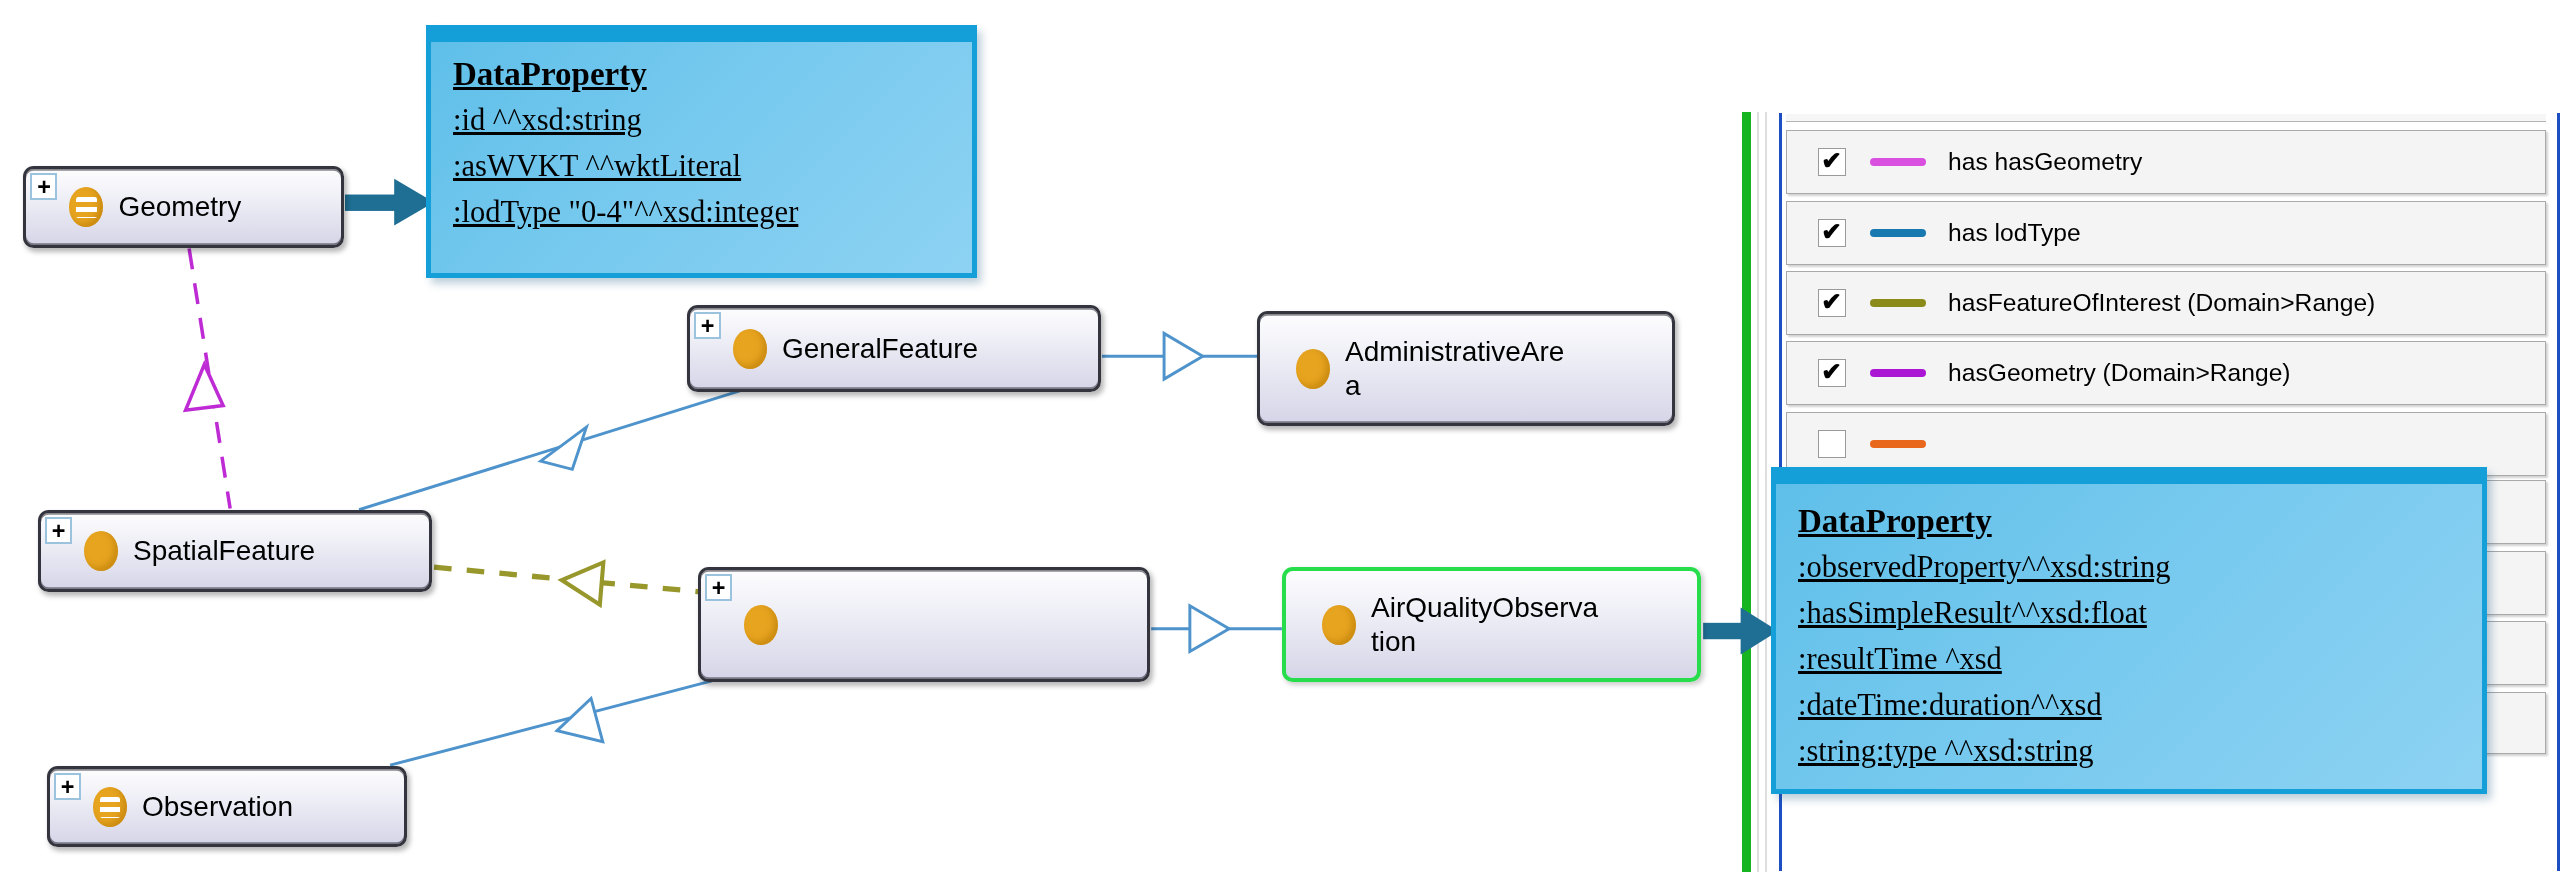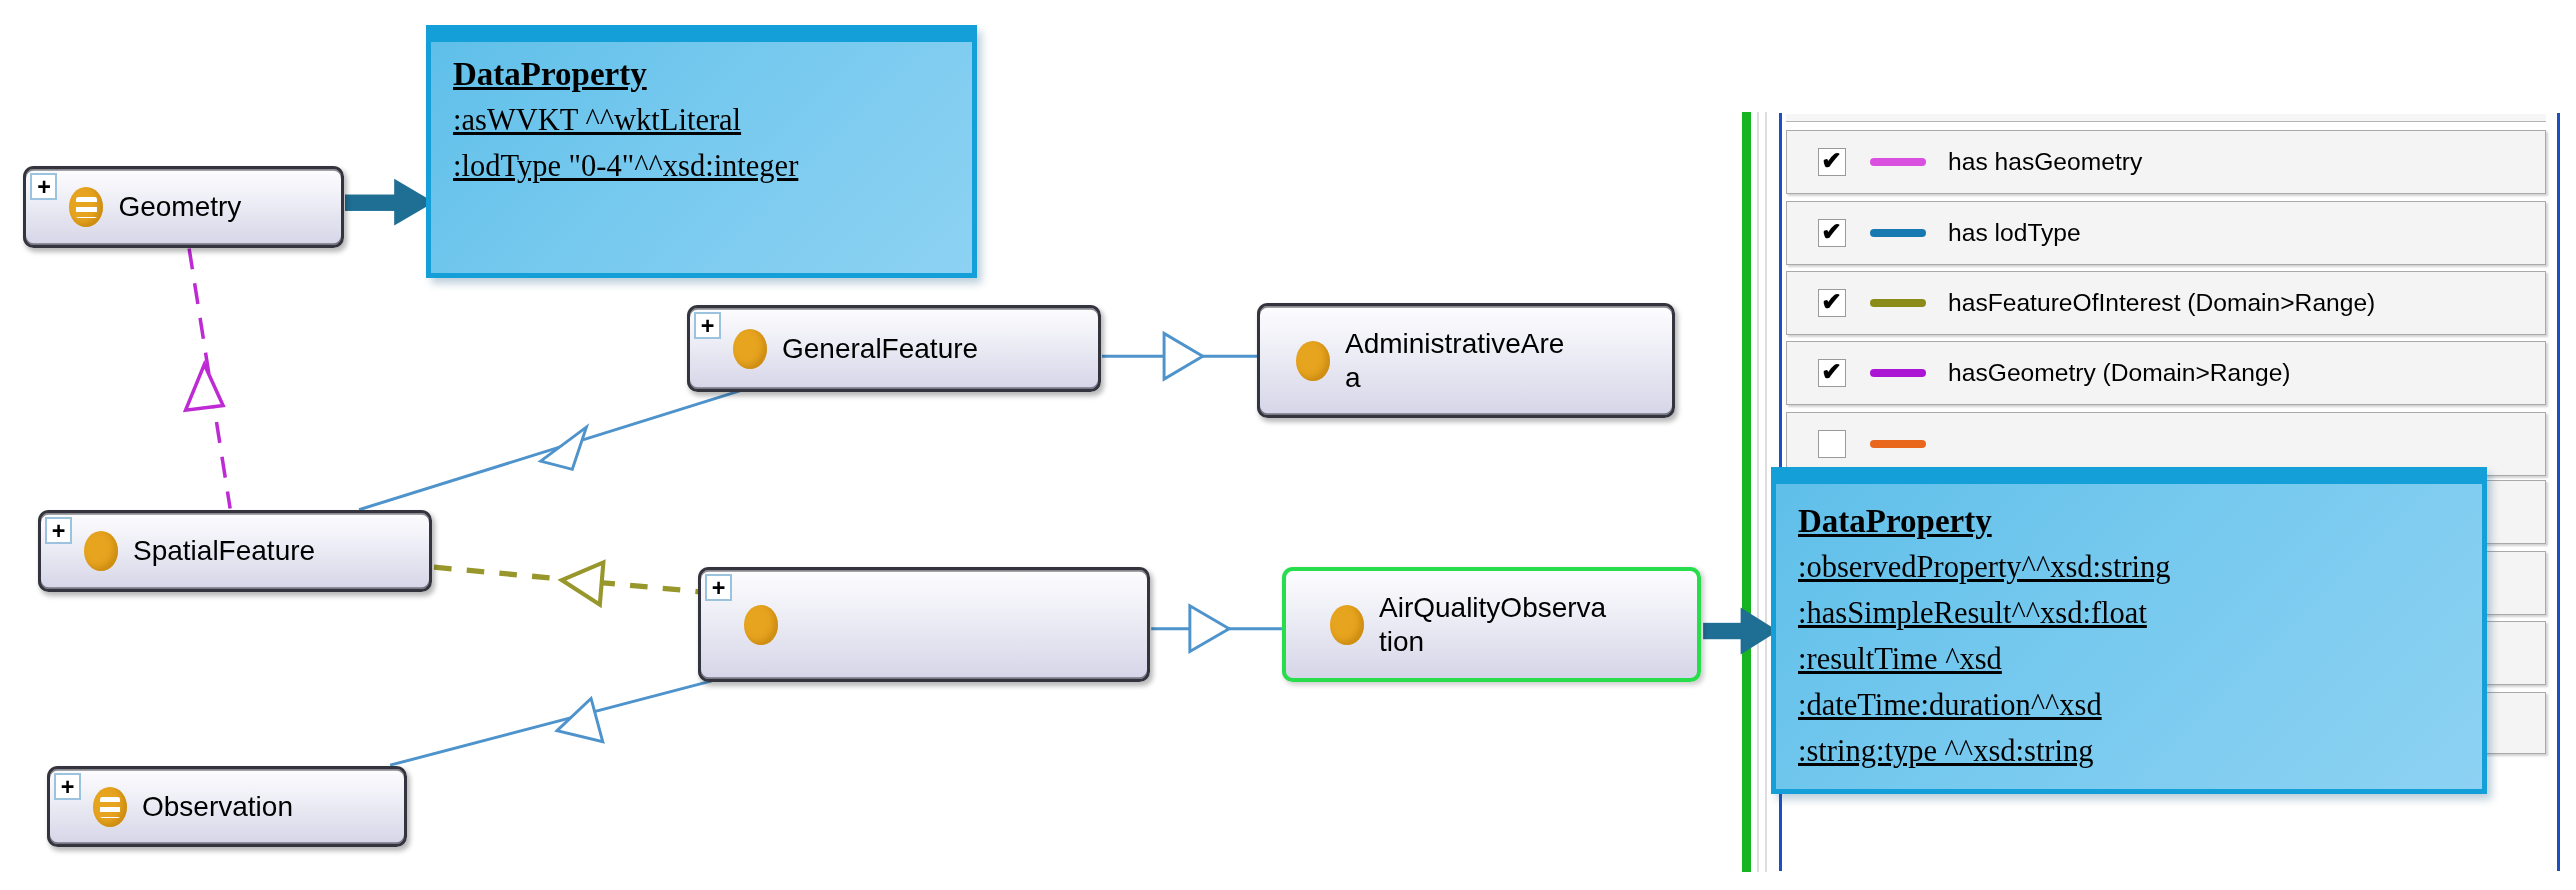--- a/index.html
+++ b/index.html
@@ -11,21 +11,21 @@
   svg.edges { position: absolute; left: 0; top: 0; width: 2576px; height: 890px; z-index: 2; pointer-events: none; }
 
   
   .node {
     position: absolute; z-index: 3;
     border: 3.5px solid #34343e; border-radius: 10.6px;
     background: linear-gradient(180deg, #fdfdff 0%, #ececf5 45%, #d5d5e8 100%);
     box-shadow: 2.9px 3.5px 5.3px rgba(0,0,0,.28), inset 0 1.8px 0 rgba(40,40,50,.55), inset 0 -1.8px 0 rgba(40,40,50,.55);
     display: flex; align-items: center;
   }
-  .node.selected { border: 4.1px solid #27dd4b; box-shadow: 2.3px 2.9px 5.3px rgba(0,0,0,.2); padding-left: 8px; }
+  .node.selected { border: 4.1px solid #27dd4b; box-shadow: 2.3px 2.9px 5.3px rgba(0,0,0,.2); }
   .expand {
     position: absolute; top: 4.1px; left: 4.1px; width: 27px; height: 27px;
     background: #fff; border: 2.9px solid #9cc3dd; color: #000;
     font-size: 23.4px; font-weight: bold; line-height: 20px; text-align: center;
     font-family: "Liberation Sans", sans-serif; cursor: pointer; padding: 0;
   }
   .cicon {
     position: relative; flex: none; width: 34px; height: 40px; border-radius: 50%;
     background: #e7a41f; margin-left: 43px;
     box-shadow: inset -4.1px -3.5px 5.9px rgba(170,110,0,.45);
@@ -164,37 +164,38 @@
     <span class="cicon striped"></span>
     <span class="nlabel">Observation</span>
   </div>
 
   <div class="node" style="left:687px;top:305px;width:414px;height:87px">
     <button class="expand">+</button>
     <span class="cicon"></span>
     <span class="nlabel">GeneralFeature</span>
   </div>
 
-  <div class="node" style="left:1257px;top:303px;width:418px;height:115px">
+  <div class="node" style="left:1257px;top:311px;width:418px;height:115px">
     <span class="cicon" style="margin-left:36px"></span>
     <span class="nlabel">AdministrativeArea</span>
   </div>
 
   <div class="node" style="left:698px;top:567px;width:452px;height:115px">
     <button class="expand">+</button>
     <span class="cicon"></span>
   </div>
 
   <div class="node selected" style="left:1282px;top:567px;width:419px;height:115px">
     <span class="cicon" style="margin-left:36px"></span>
     <span class="nlabel">AirQualityObservation</span>
   </div>
 
   <div class="callout" style="left:426px;top:24.6px;width:551px;height:253px">
     <div class="ctitle">DataProperty</div>
+    <div class="cline">:id ^^xsd:string</div>
     <div class="cline">:asWVKT ^^wktLiteral</div>
     <div class="cline">:lodType "0-4"^^xsd:integer</div>
   </div>
 
   <div class="callout" style="left:1771px;top:467px;width:716px;height:327px;padding-top:14px">
     <div class="ctitle">DataProperty</div>
     <div class="cline">:observedProperty^^xsd:string</div>
     <div class="cline">:hasSimpleResult^^xsd:float</div>
     <div class="cline">:resultTime ^xsd</div>
     <div class="cline">:dateTime:duration^^xsd</div>

